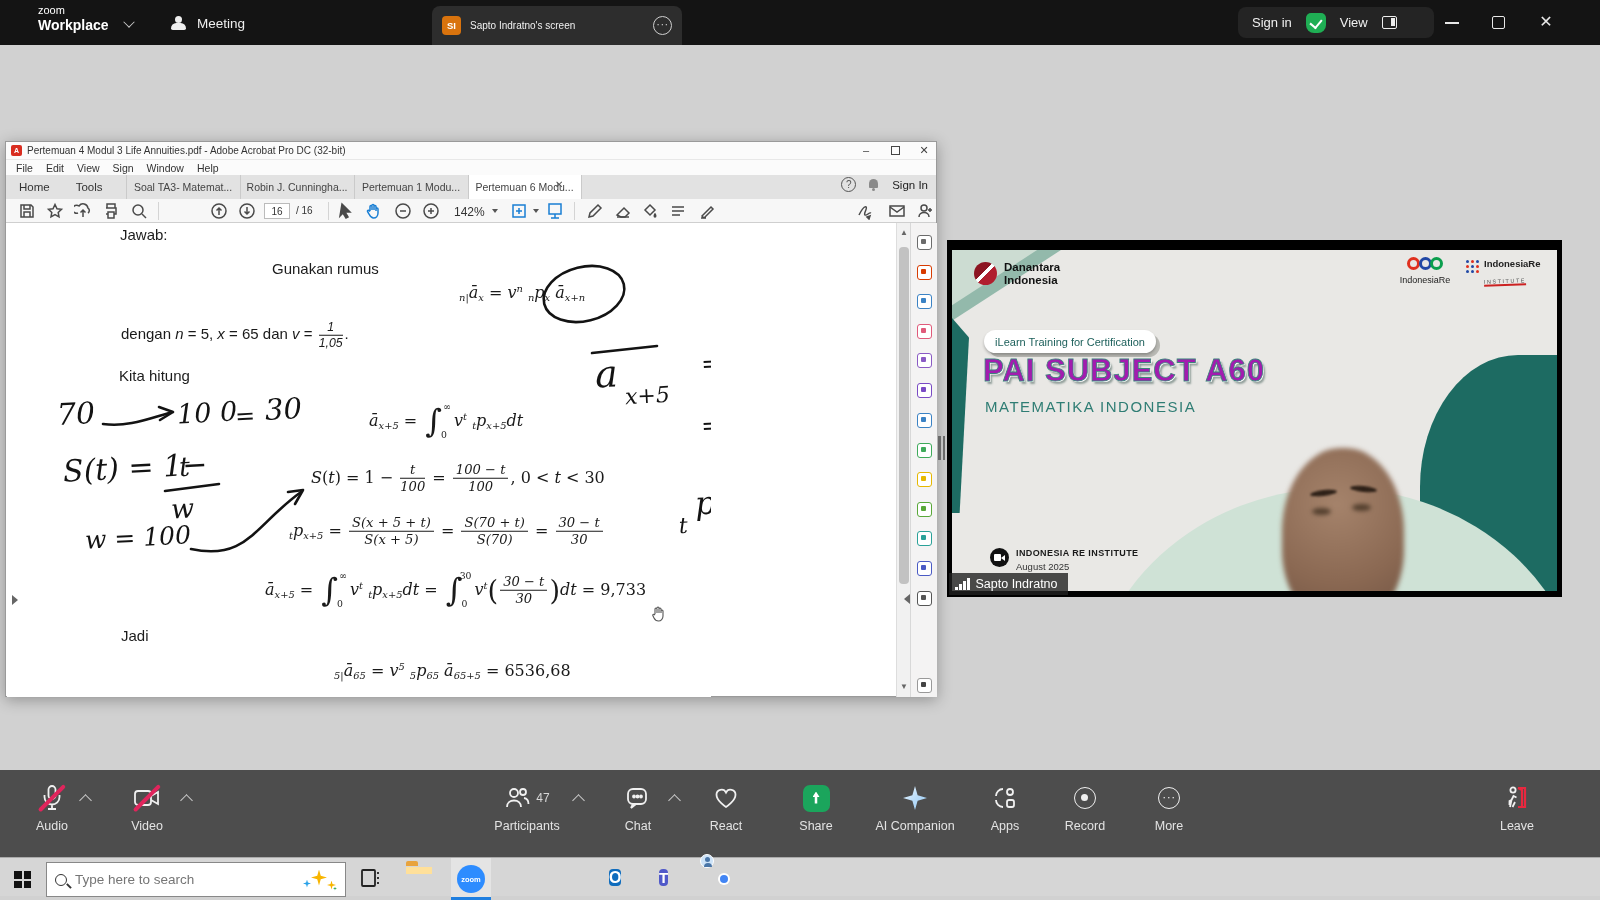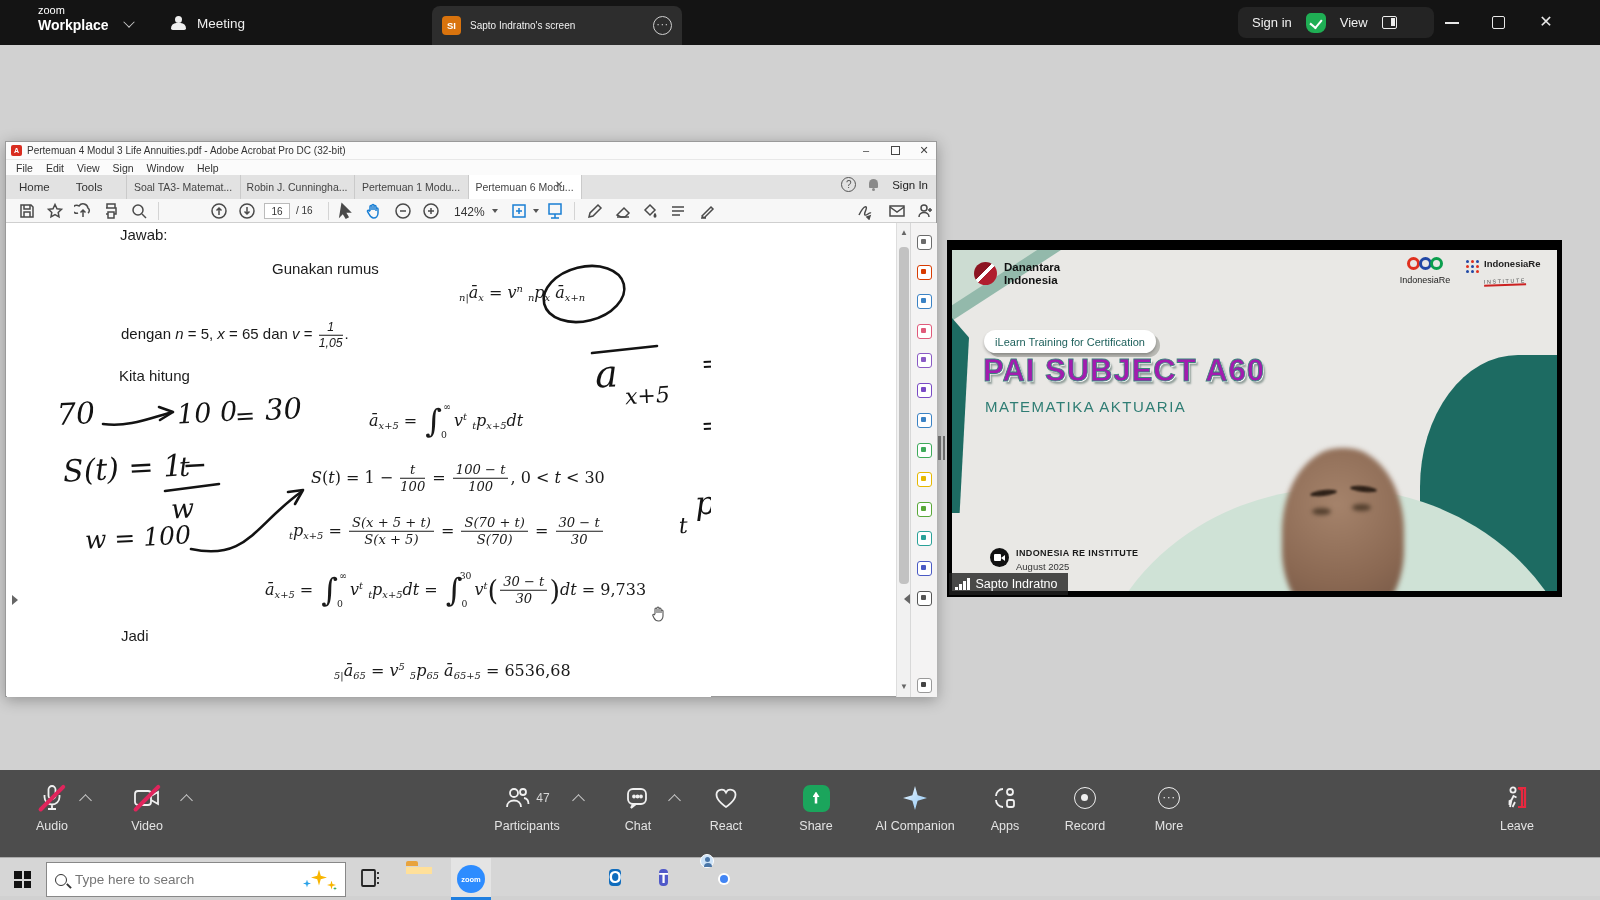--- a/index.html
+++ b/index.html
@@ -500,21 +500,21 @@
         </span>
         <span>
           <div class="insti-txt">IndonesiaRe</div>
           <span class="insti-sub">INSTITUTE</span>
         </span>
       </div>
 
       <div class="pill-sh"></div>
       <div class="pill">iLearn Training for Certification</div>
       <div class="slide-title">PAI SUBJECT A60</div>
-      <div class="slide-sub">MATEMATIKA AKTUARIA</div>
+      <div class="slide-sub">MATEMATIKA INDONESIA</div>
 
       <span class="cam-ico"></span>
       <div class="inst-l1">INDONESIA RE INSTITUTE</div>
       <div class="inst-l2">August 2025</div>
 
       <div class="head"></div>
       <span class="brow" style="left:358px;top:240px;transform:rotate(-7deg)"></span>
       <span class="brow" style="left:398px;top:236px;transform:rotate(6deg)"></span>
       <span class="eyesh" style="left:360px;top:258px"></span>
       <span class="eyesh" style="left:400px;top:254px"></span>

